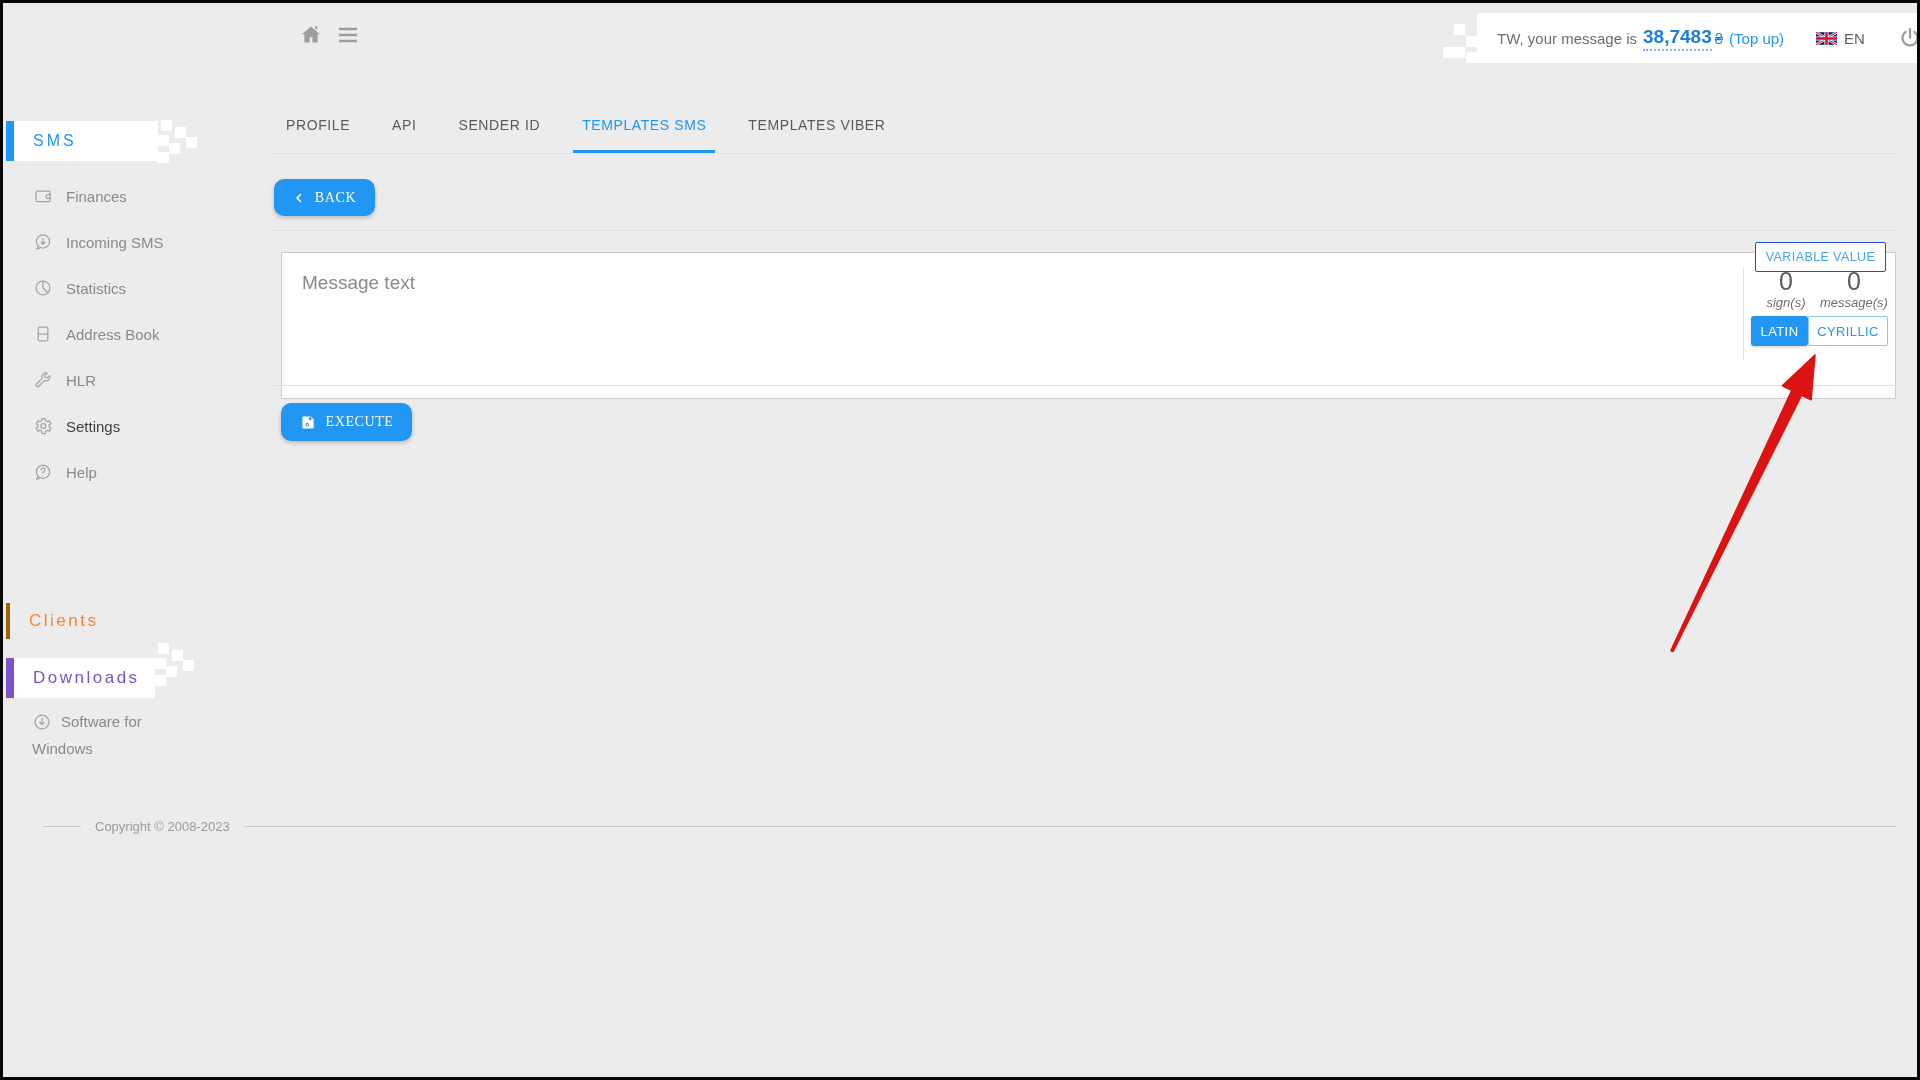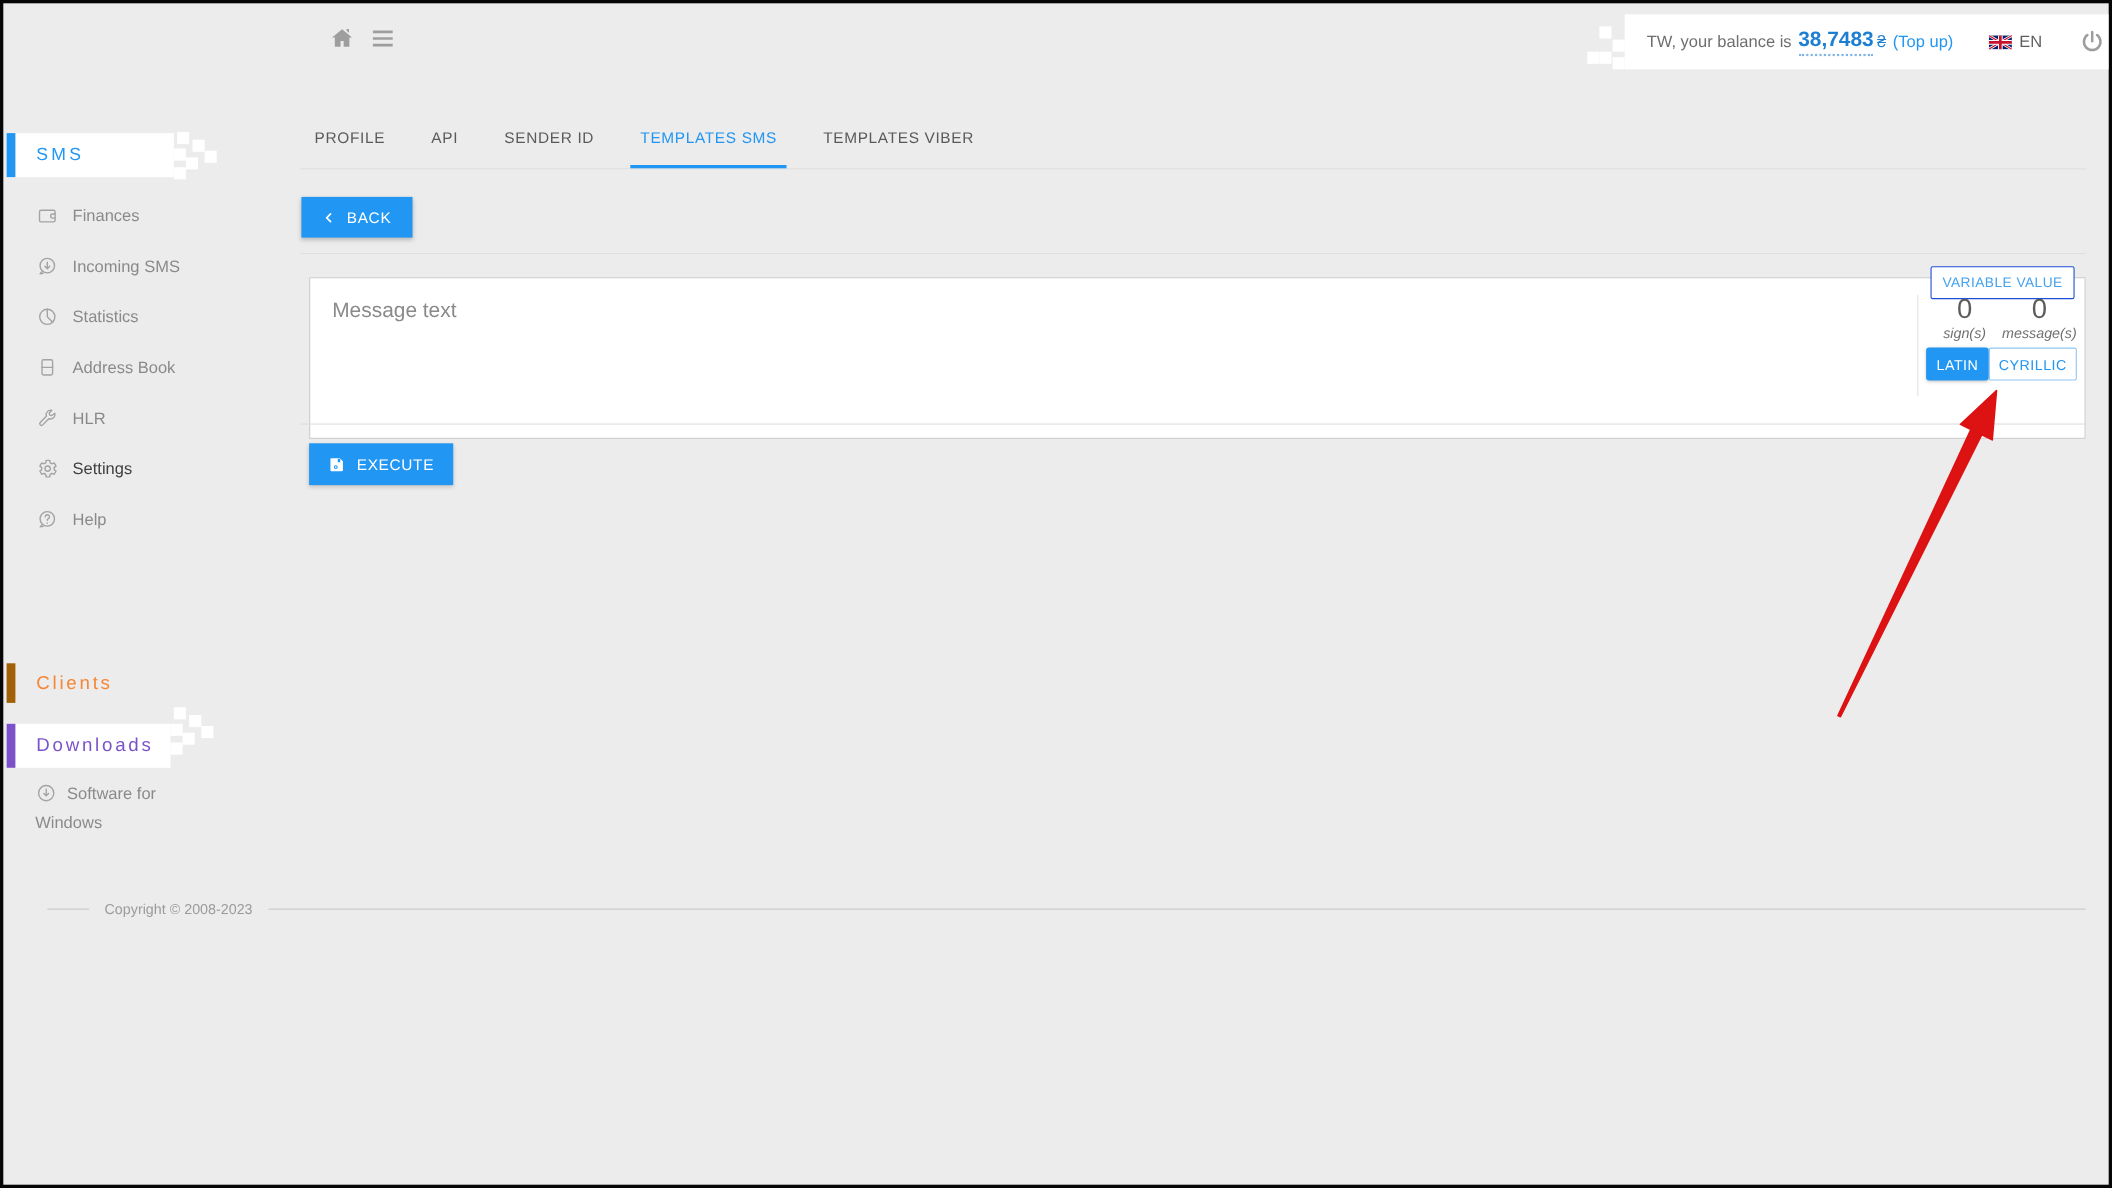--- a/index.html
+++ b/index.html
@@ -30,21 +30,21 @@
     border-left:8px solid #2196f3;box-sizing:border-box;cursor:pointer;
     display:flex;align-items:center;padding-left:19px;
   }
   .sms-header span{color:#2196f3;font-size:16px;letter-spacing:3px;}
   .side-nav{left:0;top:170px;width:270px;}
   .side-item{height:46px;display:flex;align-items:center;padding-left:30px;cursor:pointer;}
   .side-item .icn{width:20px;height:20px;margin-right:13px;flex:0 0 auto;display:flex;}
   .side-item span{font-size:15px;color:#8a8a8a;}
   .side-item.dark span{color:#3f3f3f;}
   .clients-header{
-    left:3px;top:600px;height:36px;border-left:8px solid #a16207;
+    left:3px;top:600px;height:36px;border-left:4px solid #a16207;
     display:flex;align-items:center;padding-left:19px;cursor:pointer;
   }
   .clients-header span{color:#f58634;font-size:17px;letter-spacing:2.5px;}
   .downloads-header{
     left:3px;top:655px;width:149px;height:40px;background:#fff;
     border-left:8px solid #7b52c9;box-sizing:border-box;
     display:flex;align-items:center;padding-left:19px;cursor:pointer;
   }
   .downloads-header span{color:#7b52c9;font-size:17px;letter-spacing:2.5px;}
   .software-item{left:29px;top:705px;width:122px;line-height:27px;font-size:15px;color:#8a8a8a;cursor:pointer;}
@@ -52,23 +52,23 @@
   
   .tabs{left:283px;top:95px;height:55px;display:flex;gap:42px;z-index:2;}
   .tab{height:55px;line-height:55px;font-size:14px;letter-spacing:.6px;color:#5a5a5a;cursor:pointer;box-sizing:border-box;}
   .tab.active{color:#2196f3;border-bottom:3px solid #2196f3;padding:0 9px;margin:0 -9px;}
   .hline{height:1px;background:#e0e0e0;}
   .tabs-divider{left:270px;top:150px;width:1623px;}
   .divider2{left:270px;top:227px;width:1623px;background:#dfdfdf;}
   .divider3{left:270px;top:382px;width:1623px;background:#dedede;}
   
   .btn-blue{
-    background:#2196f3;color:#fff;border:none;border-radius:0;cursor:pointer;
+    background:#2196f3;color:#fff;border:none;border-radius:10px;cursor:pointer;
     display:flex;align-items:center;justify-content:center;
-    font-family:Liberation Sans, sans-serif;font-size:14px;letter-spacing:.6px;
+    font-family:Liberation Serif, serif;font-size:14px;letter-spacing:.6px;
     box-shadow:0 2px 4px rgba(0,0,0,.22);
   }
   .back-btn{left:271px;top:176px;width:101px;height:37px;gap:10px;}
   .execute-btn{left:278px;top:400px;width:131px;height:38px;gap:9px;}
   
   .msgbox{
     left:278px;top:249px;width:1615px;height:147px;box-sizing:border-box;
     background:#fff;border:1px solid #ccc;resize:none;outline:none;
     padding:19px 20px;font-family:"Liberation Sans",sans-serif;font-size:19px;color:#555;
   }
@@ -116,21 +116,21 @@
       </svg>
   </div>
 
   <div class="abs px" style="left:1451px;top:21px"></div>
   <div class="abs px" style="left:1463px;top:33px"></div>
   <div class="abs px" style="left:1440px;top:44px"></div>
   <div class="abs px" style="left:1463px;top:49px"></div>
   <div class="abs px" style="left:1451px;top:44px"></div>
 
   <div class="abs topbar-right">
-    <span class="balance-prefix">TW, your balance is</span>
+    <span class="balance-prefix">TW, your message is</span>
     <span class="balance-amount">38,7483</span>
     <span class="currency">₴</span>
     <span class="topup">(Top up)</span>
     <span class="lang">
       <span>
         <svg width="21" height="13" viewBox="0 0 60 36">
           <rect width="60" height="36" fill="#012169"></rect>
           <path d="M0 0l60 36M60 0L0 36" stroke="#fff" stroke-width="7"></path>
           <path d="M0 0l60 36M60 0L0 36" stroke="#C8102E" stroke-width="3"></path>
           <path d="M30 0v36M0 18h60" stroke="#fff" stroke-width="12"></path>

